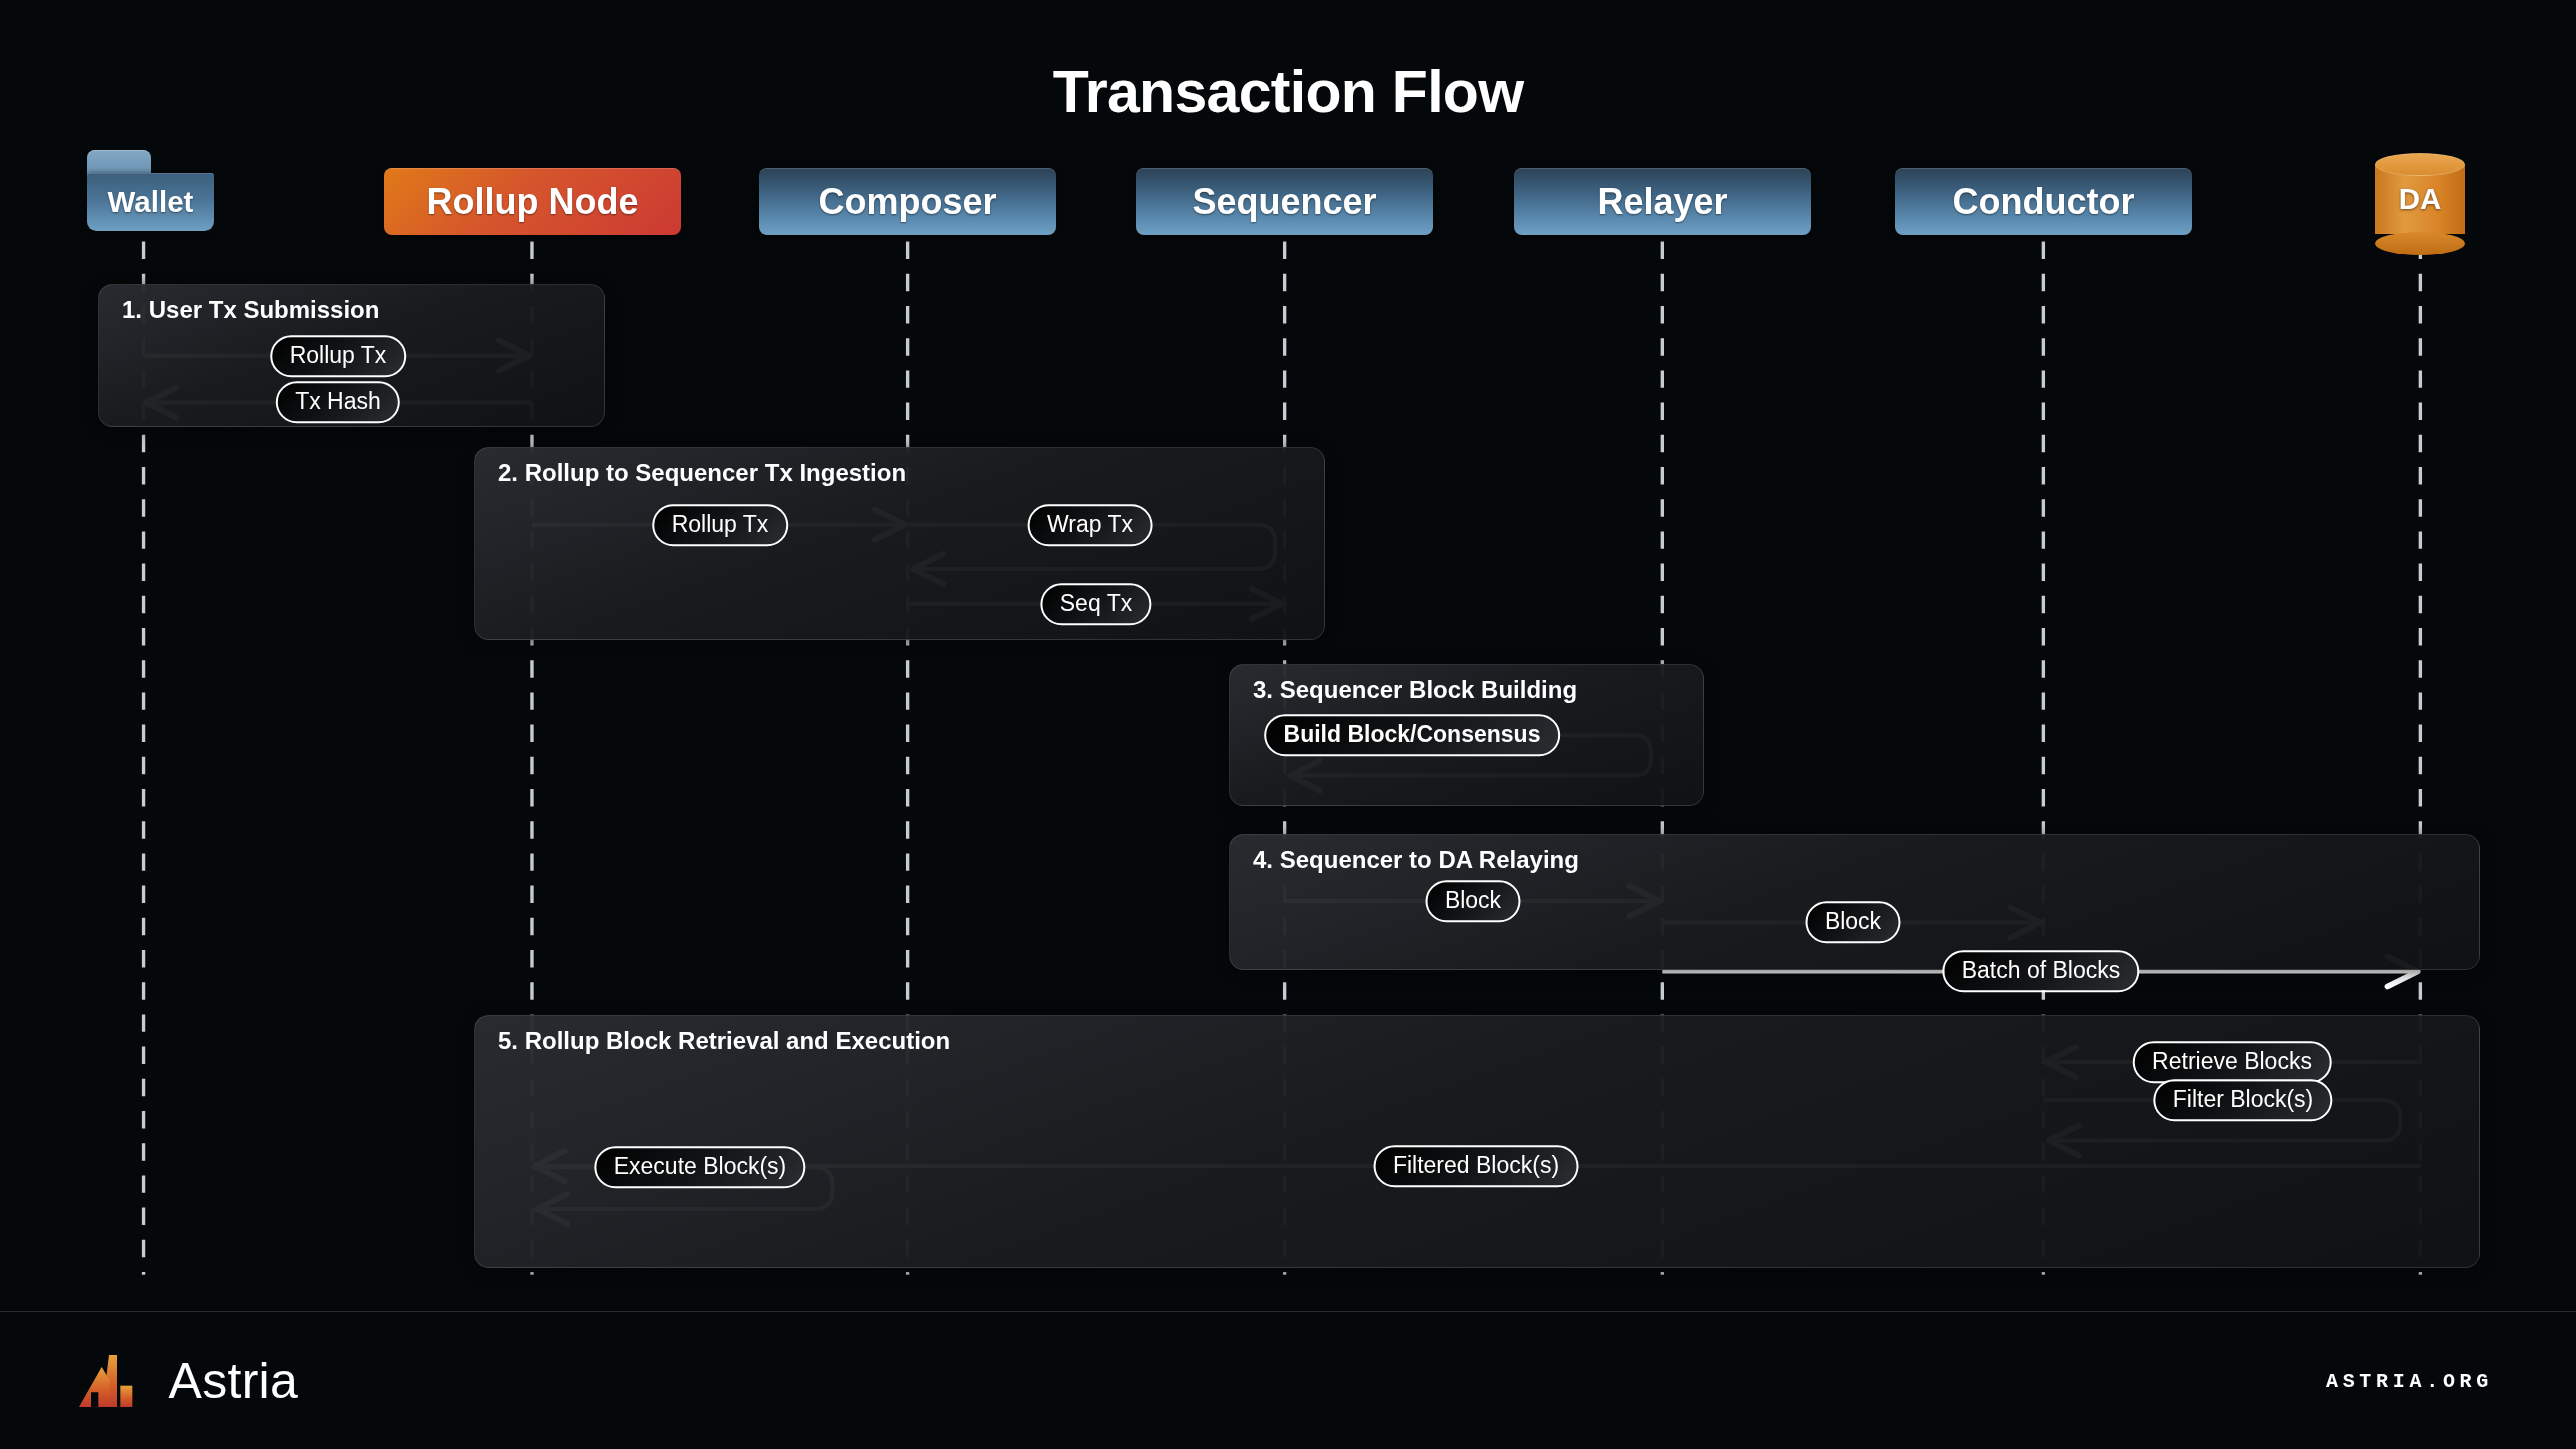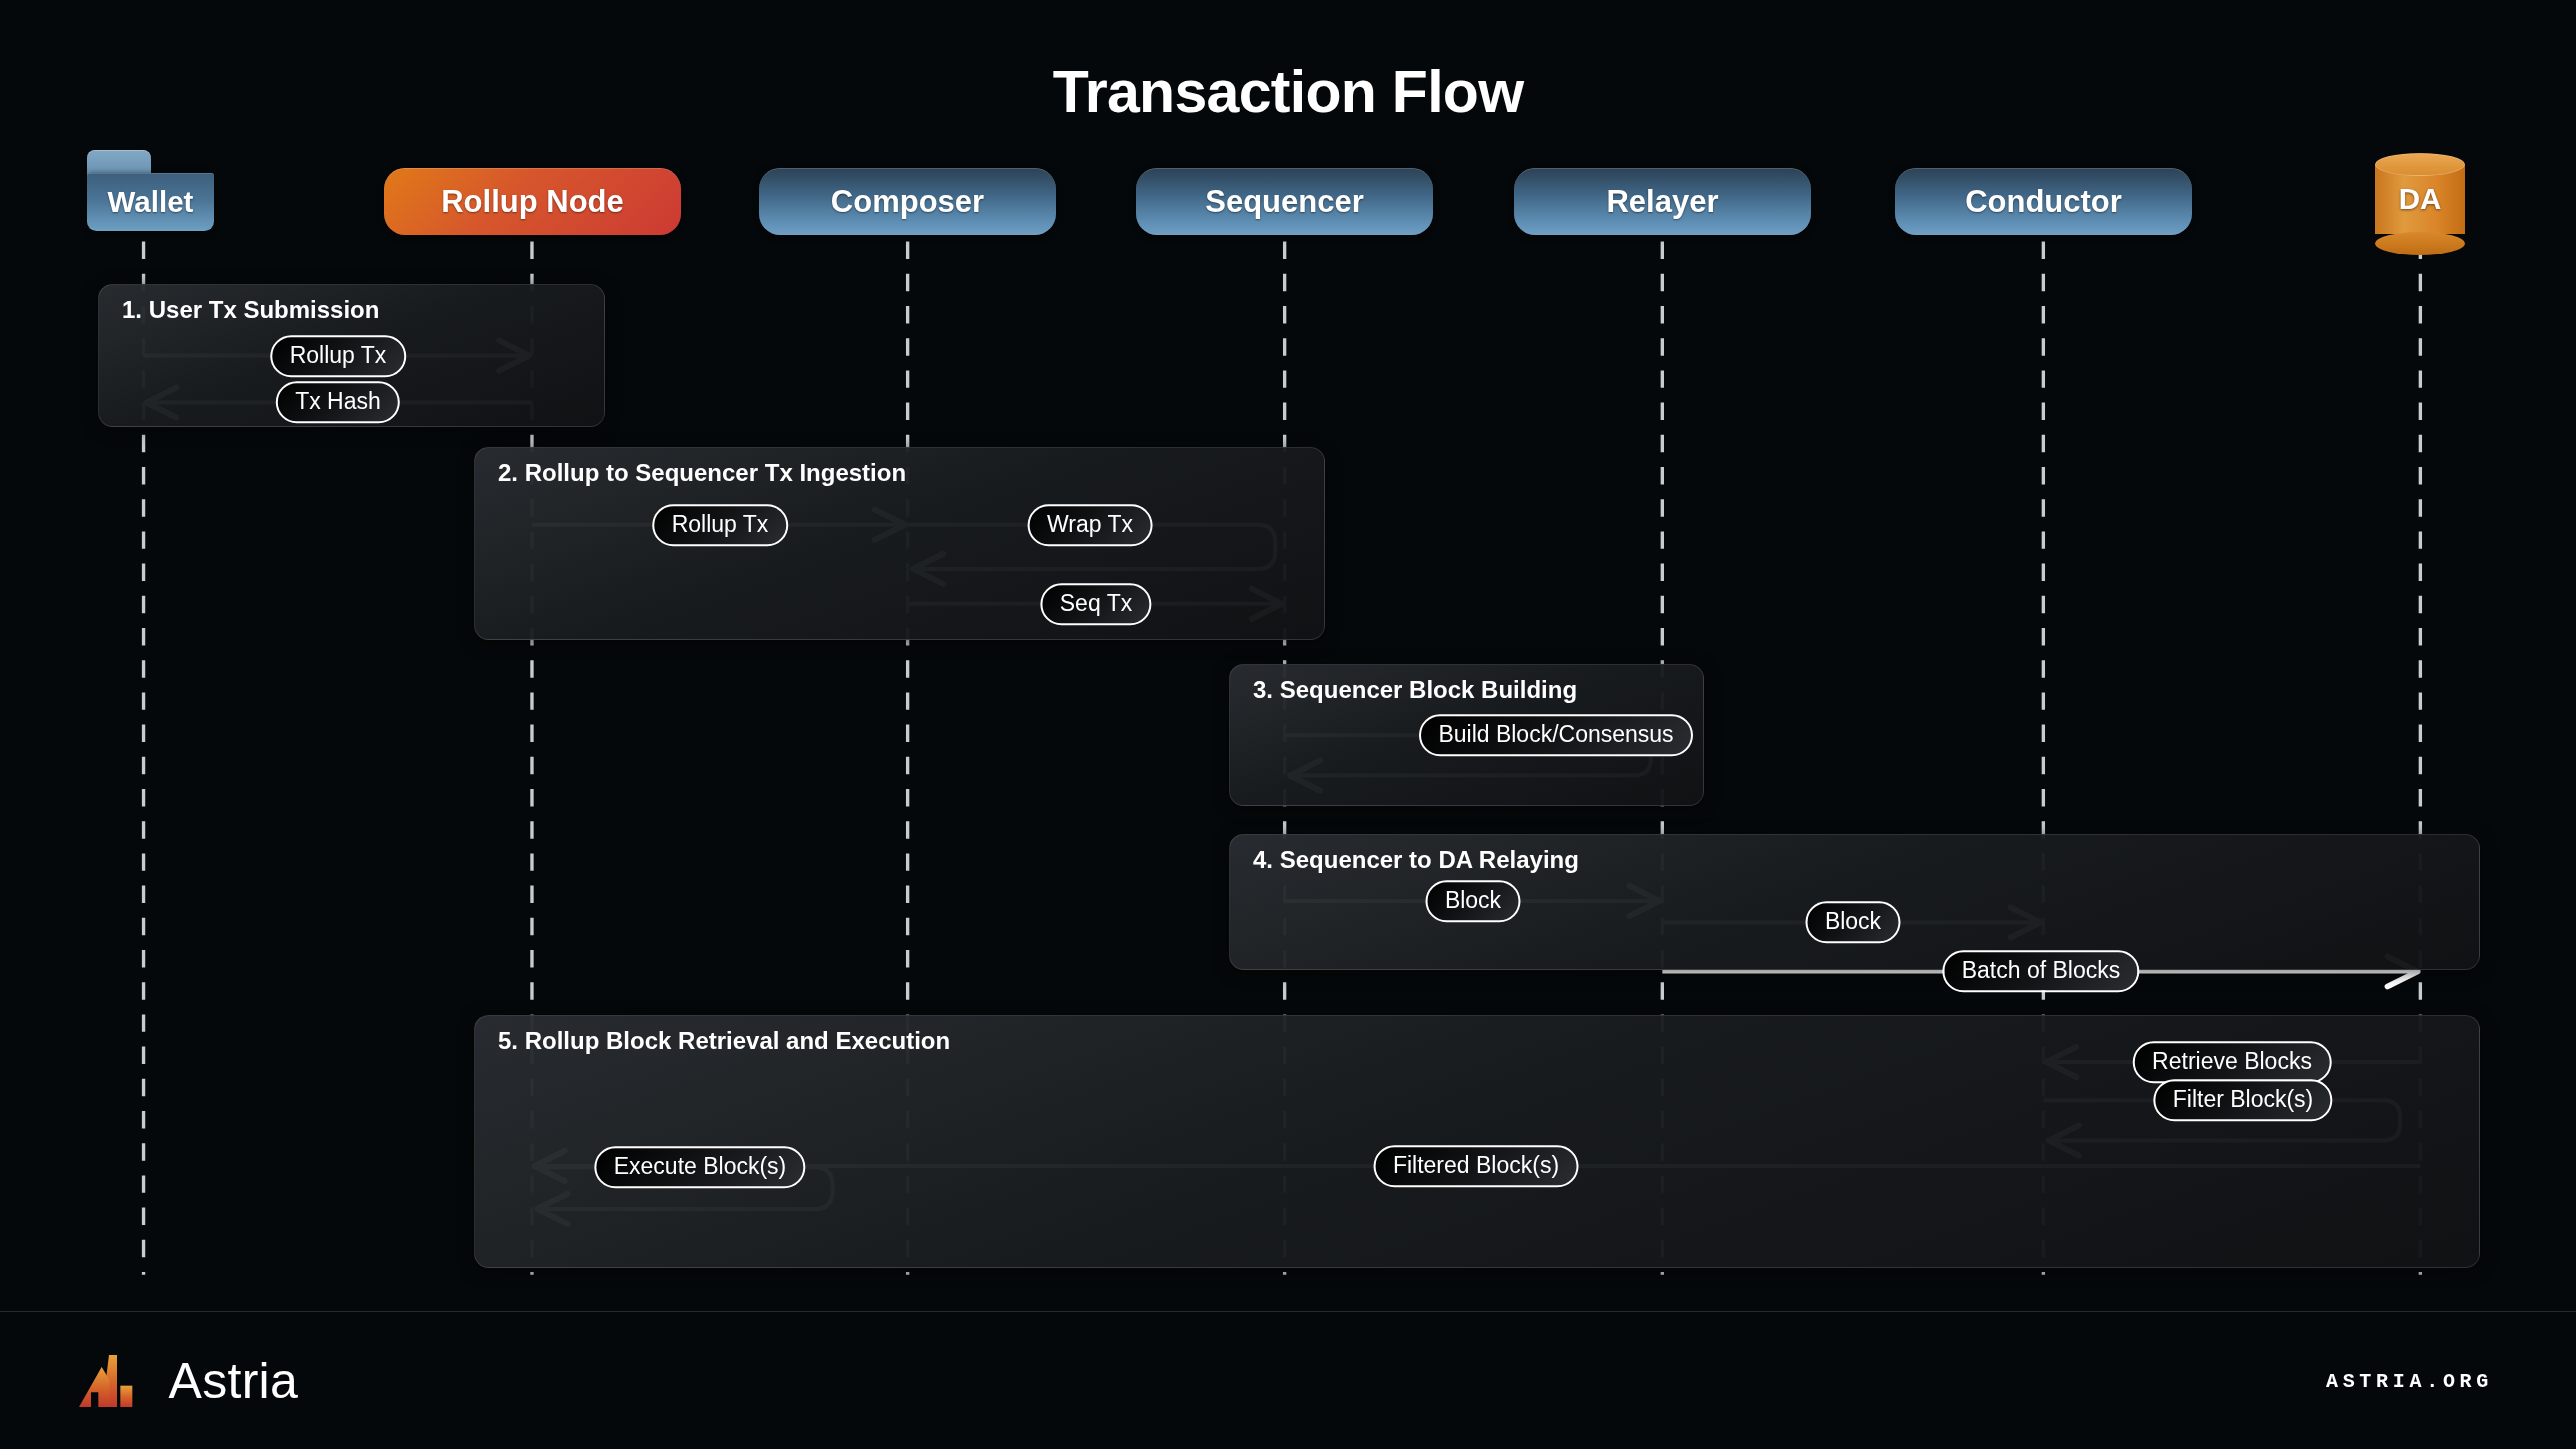--- a/index.html
+++ b/index.html
@@ -16,23 +16,23 @@
     position: absolute; top: 58px; left: 0; width: 2576px;
     text-align: center;
     font-size: 59px; font-weight: 700; color: #ffffff;
     letter-spacing: -0.7px;
   }
 
   
   #diagram { position: absolute; top: 0; left: 0; width: 2576px; height: 1315px; }
   .pbox {
     position: absolute;
-    border-radius: 21px;
+    border-radius: 8px;
     display: flex; align-items: center; justify-content: center;
-    color: #fff; font-weight: 700; font-size: 31px;
+    color: #fff; font-weight: 700; font-size: 36px;
     box-shadow: 0 1.3px 6.7px rgba(0,0,0,.65), inset 0 0.7px 0 rgba(255,255,255,.22);
     text-shadow: 0 0.7px 2px rgba(0,0,0,.45);
   }
   .pbox.blue { background: linear-gradient(180deg, #2c4155 0%, #3f6483 38%, #5c8cb1 78%, #6fa0c4 100%); }
   .pbox.red  { background: linear-gradient(135deg, #e07a18 0%, #d6562c 42%, #cc3a33 100%); }
 
   
   .wallet-wrap { position: absolute; }
   .wallet-tab {
     position: absolute; left: 0; top: 0; width: 64px; height: 35px;
@@ -215,21 +215,21 @@
         <div class="group-label"><span class="num">5.</span><span>Rollup Block Retrieval and Execution</span></div>
       </div>
     </div>
 
   <div id="pills">
       <div class="pill" style="left: 338px; top: 356px;">Rollup Tx</div>
       <div class="pill" style="left: 338px; top: 402px;">Tx Hash</div>
       <div class="pill" style="left: 720px; top: 525px;">Rollup Tx</div>
       <div class="pill" style="left: 1090px; top: 525px;">Wrap Tx</div>
       <div class="pill" style="left: 1096px; top: 604px;">Seq Tx</div>
-      <div class="pill" style="left: 1556px; top: 735px;">Build Block/Consensus</div>
+      <div class="pill" style="left: 1412px; top: 735px; font-weight: bold;">Build Block/Consensus</div>
       <div class="pill" style="left: 1473px; top: 901px;">Block</div>
       <div class="pill" style="left: 1853px; top: 922px;">Block</div>
       <div class="pill" style="left: 2041px; top: 971px;">Batch of Blocks</div>
       <div class="pill" style="left: 2232px; top: 1062px;">Retrieve Blocks</div>
       <div class="pill" style="left: 2243px; top: 1100px;">Filter Block(s)</div>
       <div class="pill" style="left: 1476px; top: 1166px;">Filtered Block(s)</div>
       <div class="pill" style="left: 700px; top: 1167px;">Execute Block(s)</div>
     </div>
 
   <div id="footer-rule"></div>

